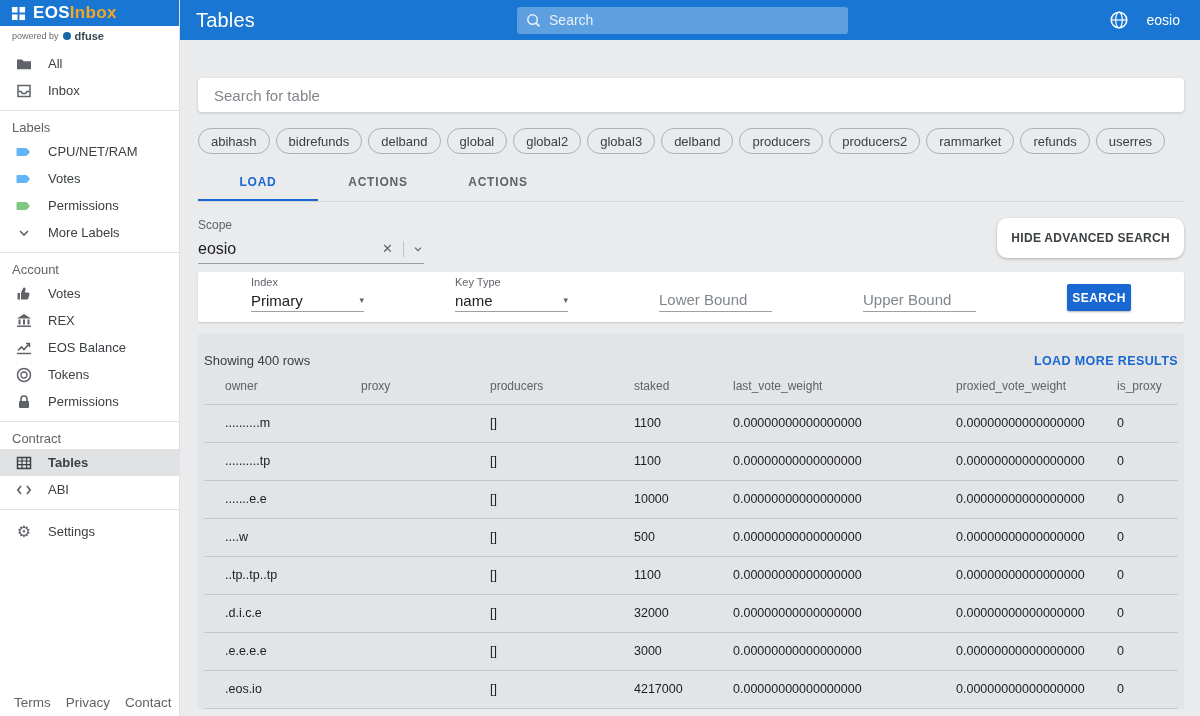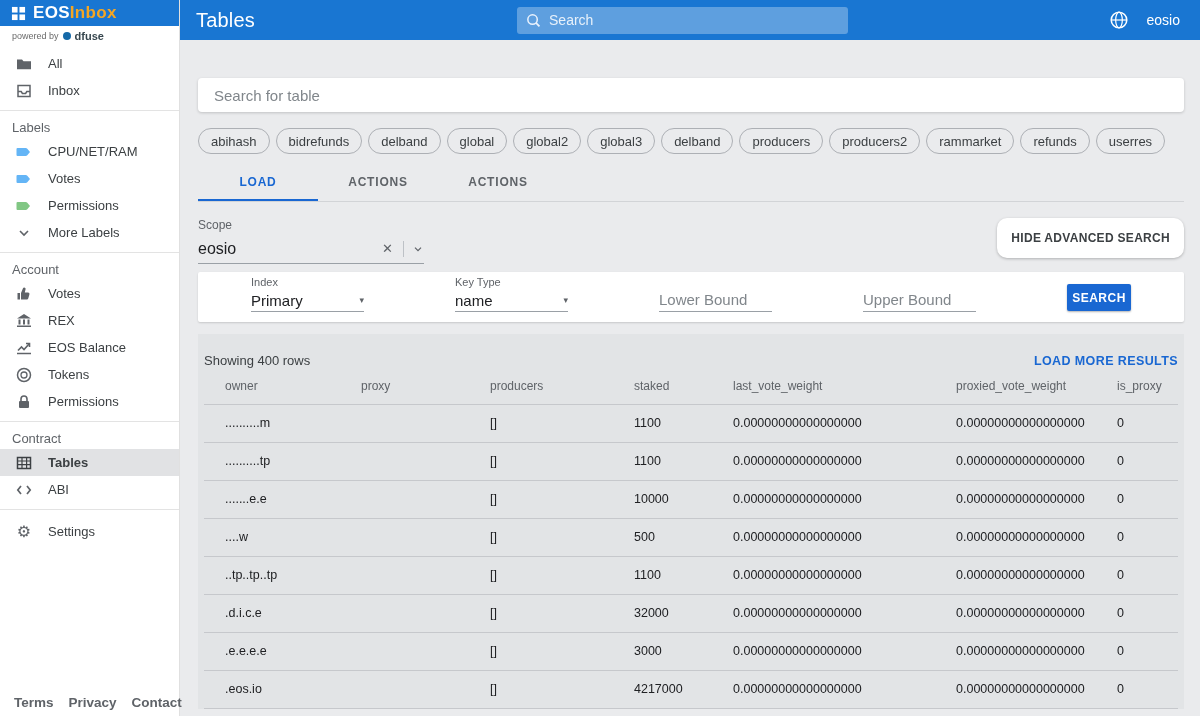--- a/index.html
+++ b/index.html
@@ -20,21 +20,21 @@
   .powered-txt{font-size:9px;color:#6b6b6b;}
   .dfuse-dot{width:8px;height:8px;border-radius:50%;background:#1569a8;display:inline-block;}
   .dfuse-txt{font-size:11px;color:#37474f;font-weight:600;}
   nav{margin-top:6px;}
   .s-item{height:27px;display:flex;align-items:center;padding-left:15px;gap:15px;font-size:13px;color:#3c4043;cursor:pointer;}
   .s-item.active{background:#e1e2e4;font-weight:700;}
   .s-icon{width:18px;height:18px;display:flex;align-items:center;justify-content:center;flex:0 0 18px;}
   .section-title{padding:9px 0 3px 12px;font-size:13px;color:var(--muted);}
   .sdivider{border-top:1px solid #e3e3e3;margin-top:6px;}
   .gear-glyph{font-size:16px;color:var(--muted);line-height:1;}
-  .sidebar-footer{position:absolute;bottom:6px;left:14px;display:flex;gap:15px;font-weight:bold;}
+  .sidebar-footer{position:absolute;bottom:6px;left:14px;display:flex;gap:15px;}
   .sidebar-footer span{font-size:13.5px;color:#5f6368;cursor:pointer;}
 
   
   .main{flex:1;display:flex;flex-direction:column;min-width:0;}
   .topbar{height:40px;flex:0 0 40px;background:var(--blue);display:flex;align-items:center;padding:0 20px 0 16px;}
   .page-title{color:#fff;font-size:20px;font-weight:400;letter-spacing:.2px;}
   .topbar-search{width:331px;height:27px;background:rgba(255,255,255,.3);border-radius:3px;display:flex;align-items:center;gap:7px;padding-left:8px;margin-left:262px;}
   .topbar-search input{flex:1;background:transparent;border:none;outline:none;color:#fff;font-size:14px;height:100%;}
   .topbar-search input::placeholder{color:rgba(255,255,255,.85);}
   .topbar-right{margin-left:auto;display:flex;align-items:center;gap:18px;}

